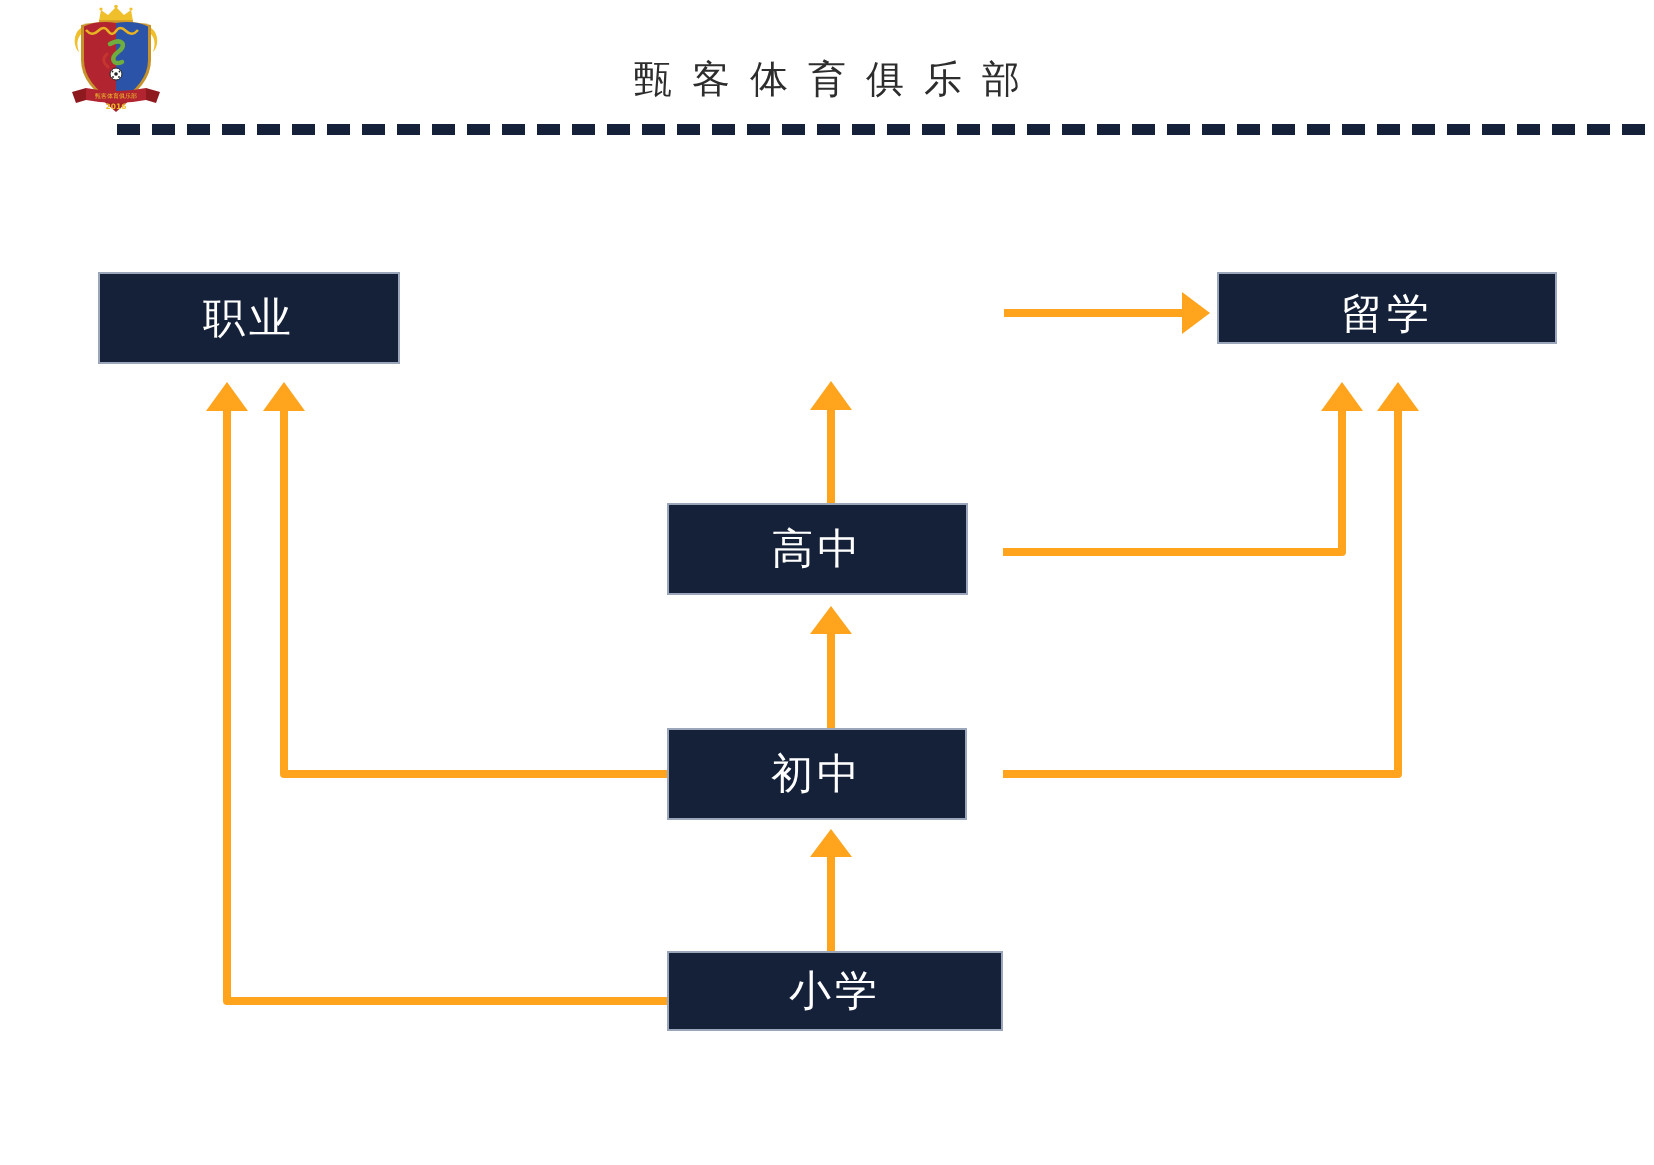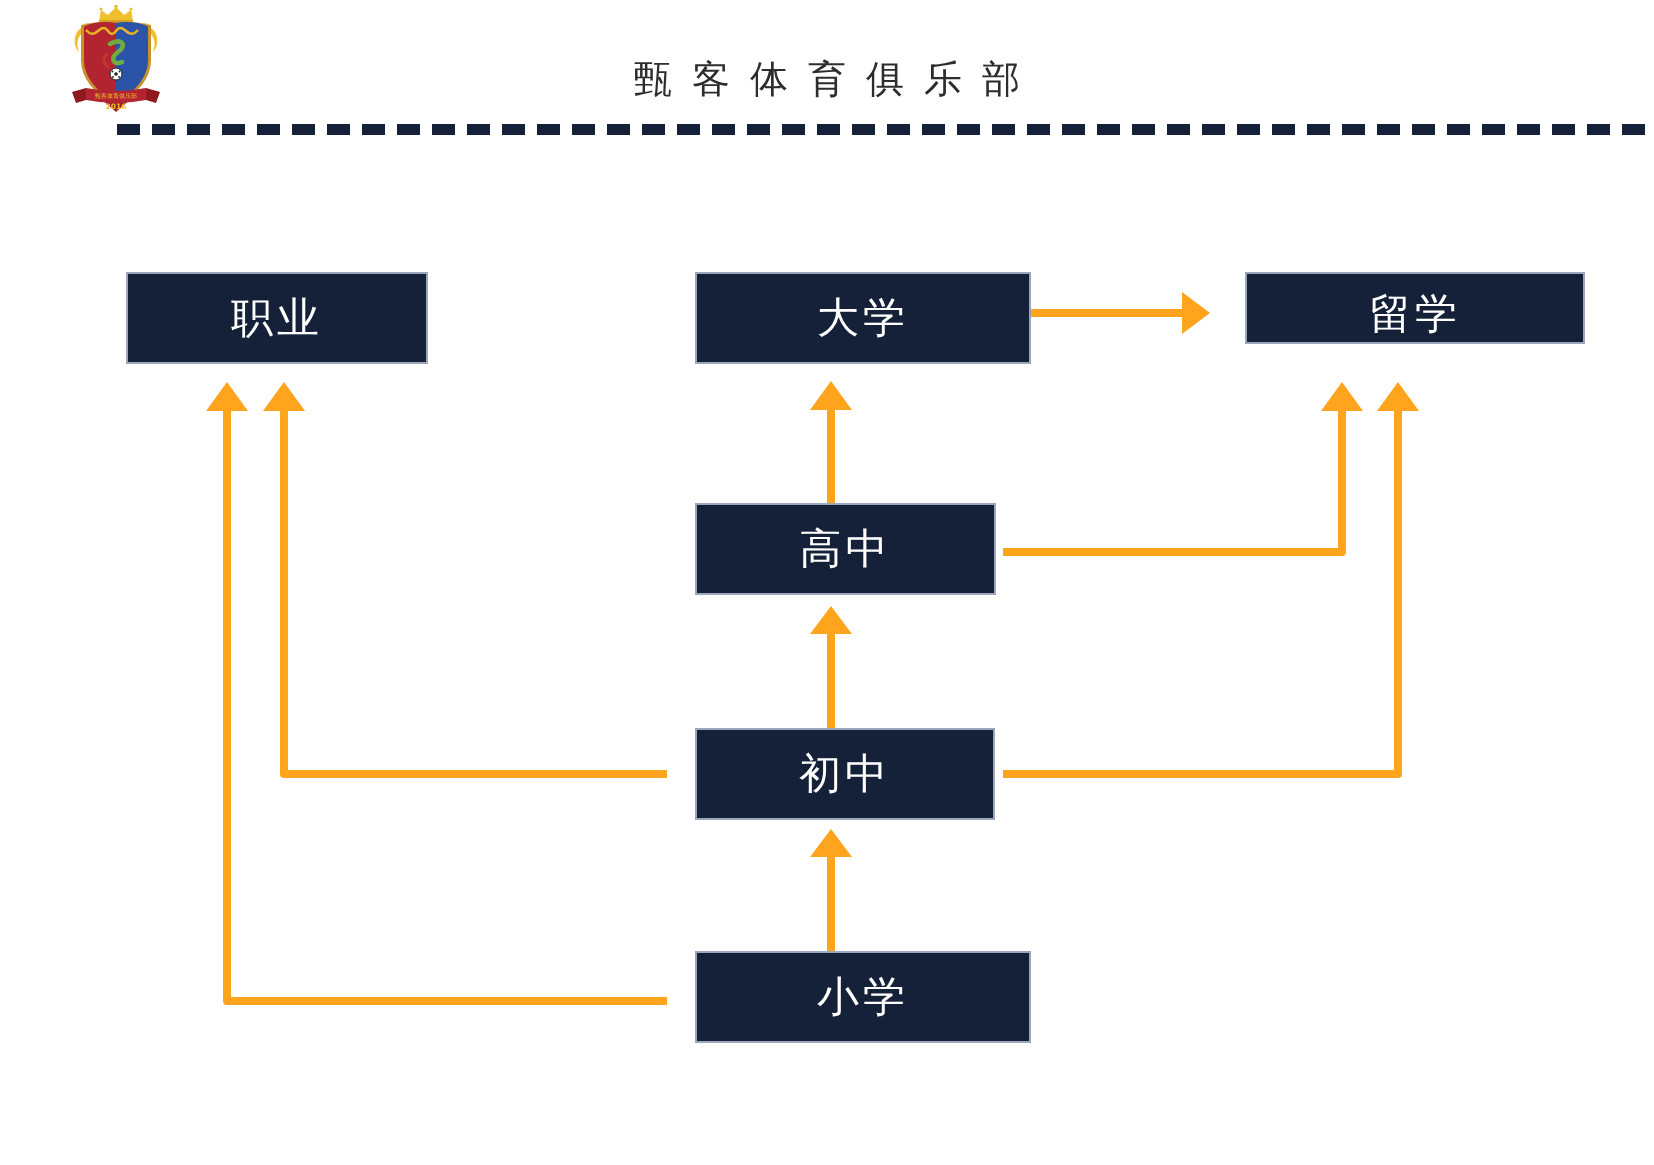--- a/index.html
+++ b/index.html
@@ -22,28 +22,27 @@
     background:repeating-linear-gradient(to right,#142138 0,#142138 23px,transparent 23px,transparent 35px);
   }
 
   
   .node{
     position:absolute;box-sizing:border-box;
     background:#142138;border:2px solid #9ba6bb;
     display:flex;align-items:center;justify-content:center;
     color:#ffffff;font-size:42px;letter-spacing:4px;
     font-family:"DejaVu Serif","Liberation Serif",serif;
-    margin-left:28px;
   }
   .node-career       {left:98px;  top:272px; width:302px; height:92px;}
   .node-university   {left:667px; top:272px; width:336px; height:92px;}
   .node-study-abroad {left:1217px;top:272px; width:340px; height:72px;align-items:flex-end;}
   .node-high-school  {left:667px; top:503px; width:301px; height:92px;}
   .node-middle-school{left:667px; top:728px; width:300px; height:92px;}
-  .node-primary      {left:667px; top:951px; width:336px; height:92px;}
+  .node-primary      {left:667px; top:951px; width:336px; height:80px;}
 
   .edges{position:absolute;left:0;top:0;width:1654px;height:1165px;pointer-events:none;}
   .edges line, .edges polyline{stroke:#FFA41C;stroke-width:8;fill:none;stroke-linejoin:round;}
   .edges polygon{fill:#FFA41C;}
 </style>
 </head>
 <body>
 
 <div class="stage">
 
@@ -132,23 +131,20 @@
 
     <g>
       <polyline points="667,1001 227,1001 227,410"></polyline>
       <polygon points="206,411 248,411 227,382"></polygon>
     </g>
   </svg>
 
   <div class="node node-career">
     <span>职业</span>
   </div>
-  <div class="node node-university">
-    <span>大学</span>
-  </div>
   <div class="node node-study-abroad">
     <span>留学</span>
   </div>
   <div class="node node-high-school">
     <span>高中</span>
   </div>
   <div class="node node-middle-school">
     <span>初中</span>
   </div>
   <div class="node node-primary">

